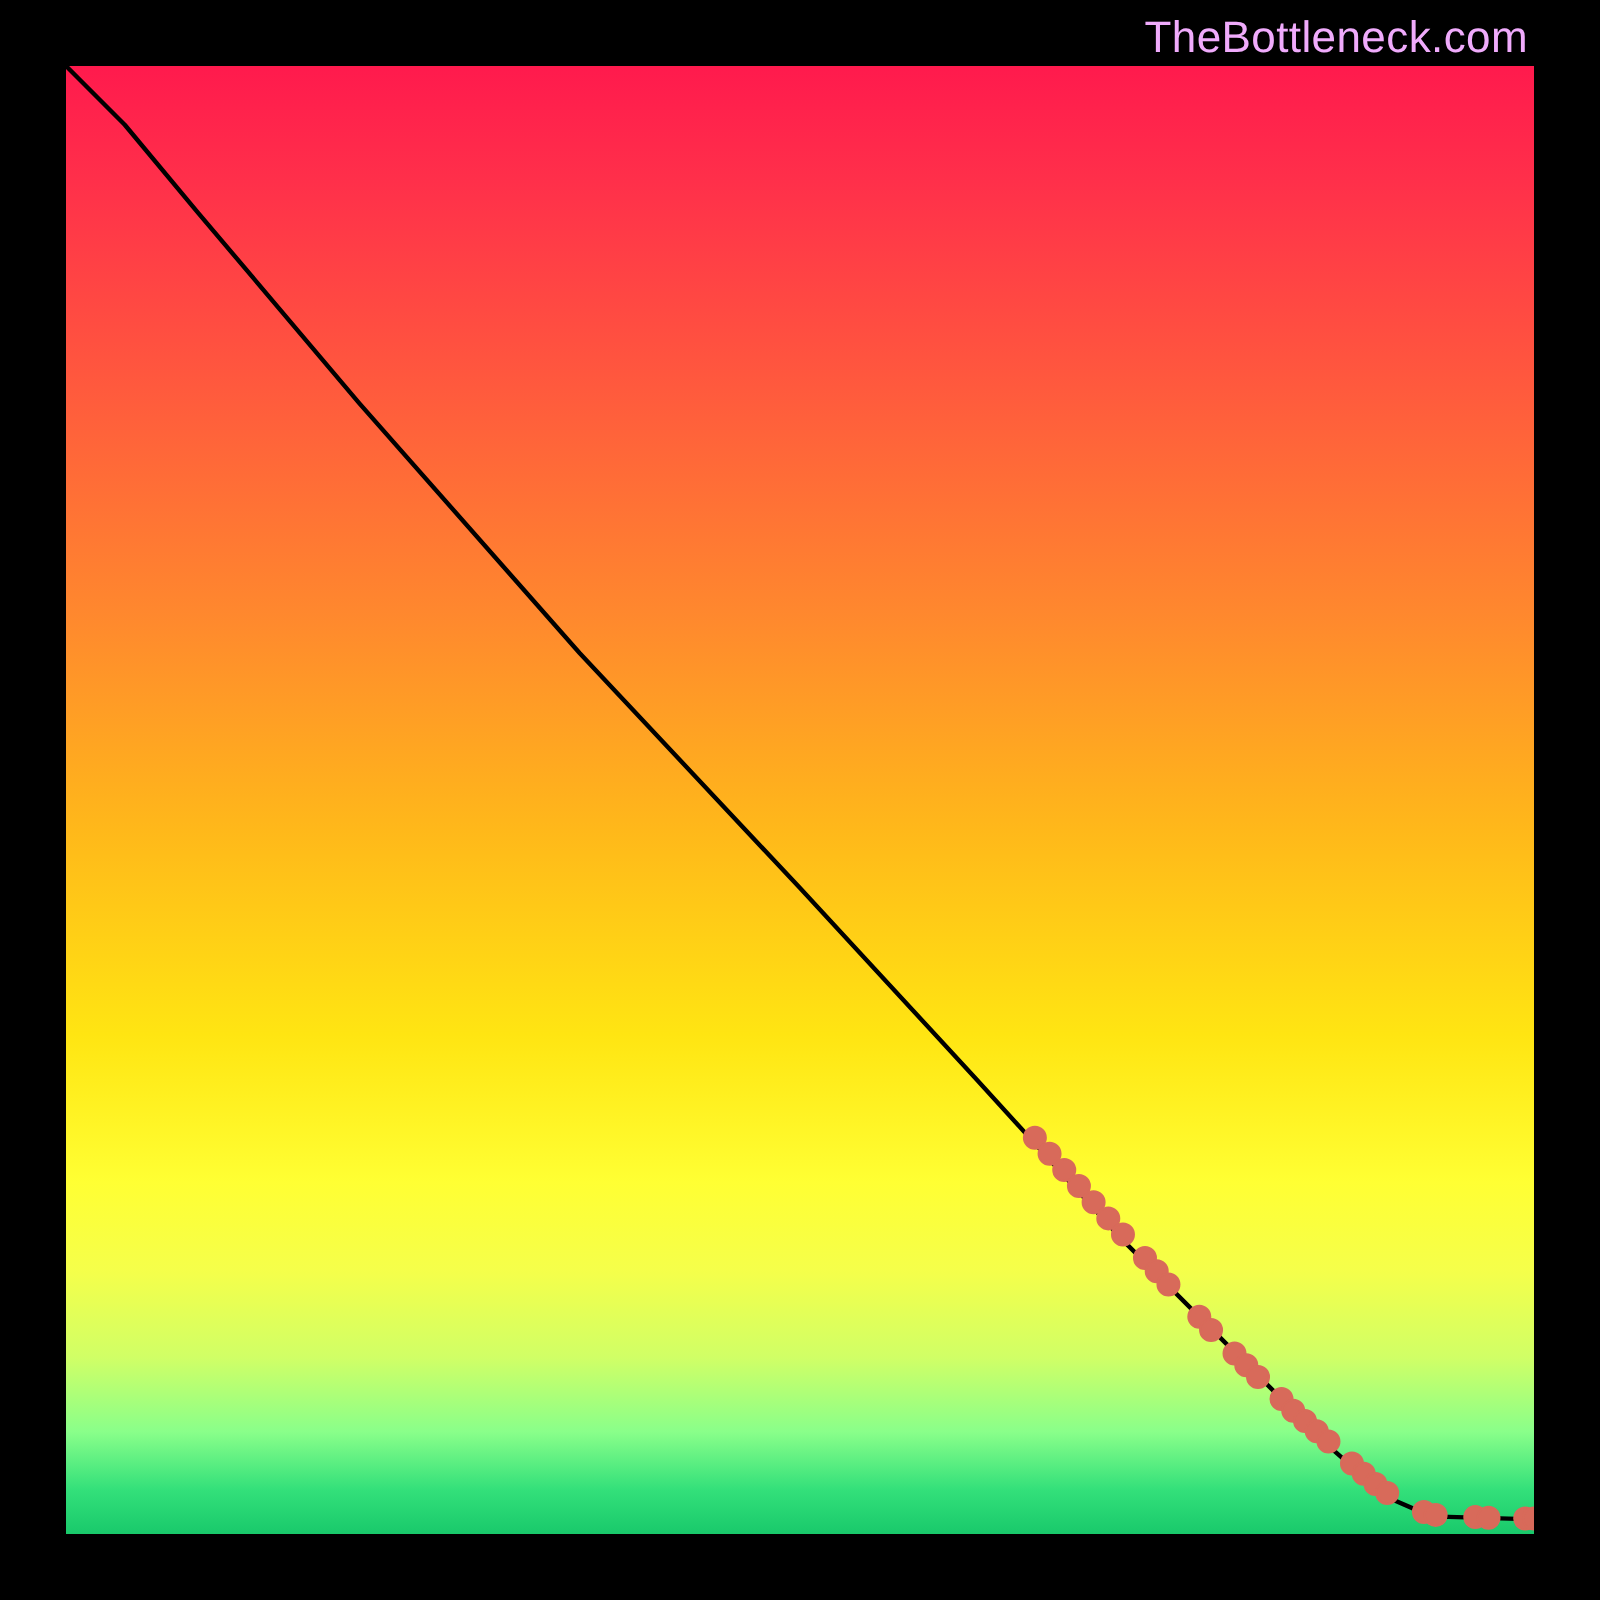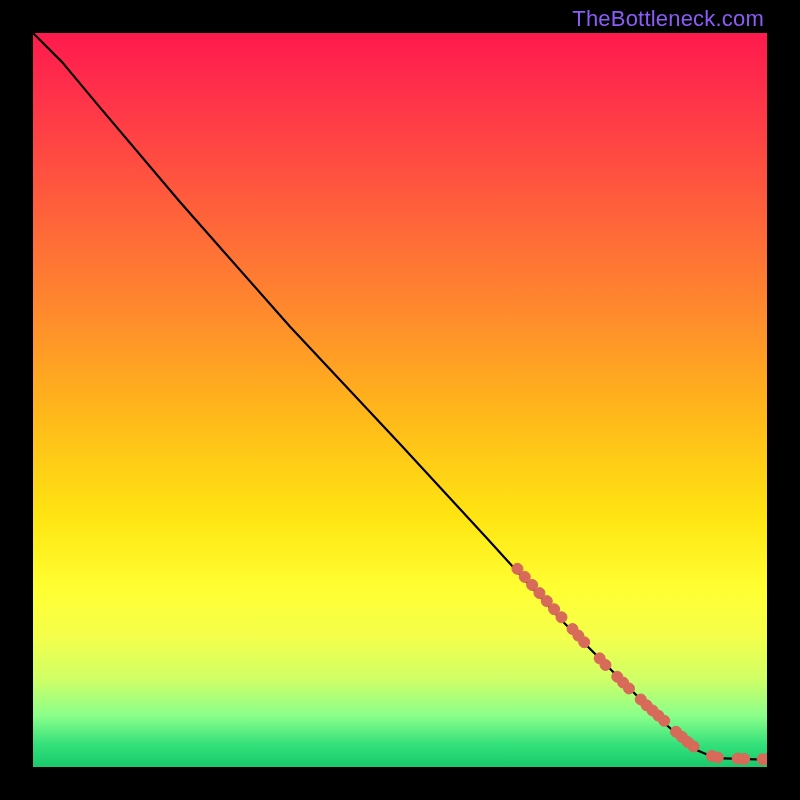--- a/index.html
+++ b/index.html
@@ -39,21 +39,21 @@
       #8aff8a 93%,
       #33e07a 97%,
       #19c96b 100%
     );
     overflow: hidden;
   }
   .watermark {
     position: absolute;
     top: 6px;
     right: 36px;
-    color: #8b5cf6;
+    color: #f0abfc;
     font-size: 22px;
     font-weight: 500;
     letter-spacing: 0.2px;
     user-select: none;
   }
   svg.overlay {
     position: absolute;
     left: 0; top: 0;
     width: 100%; height: 100%;
   }

